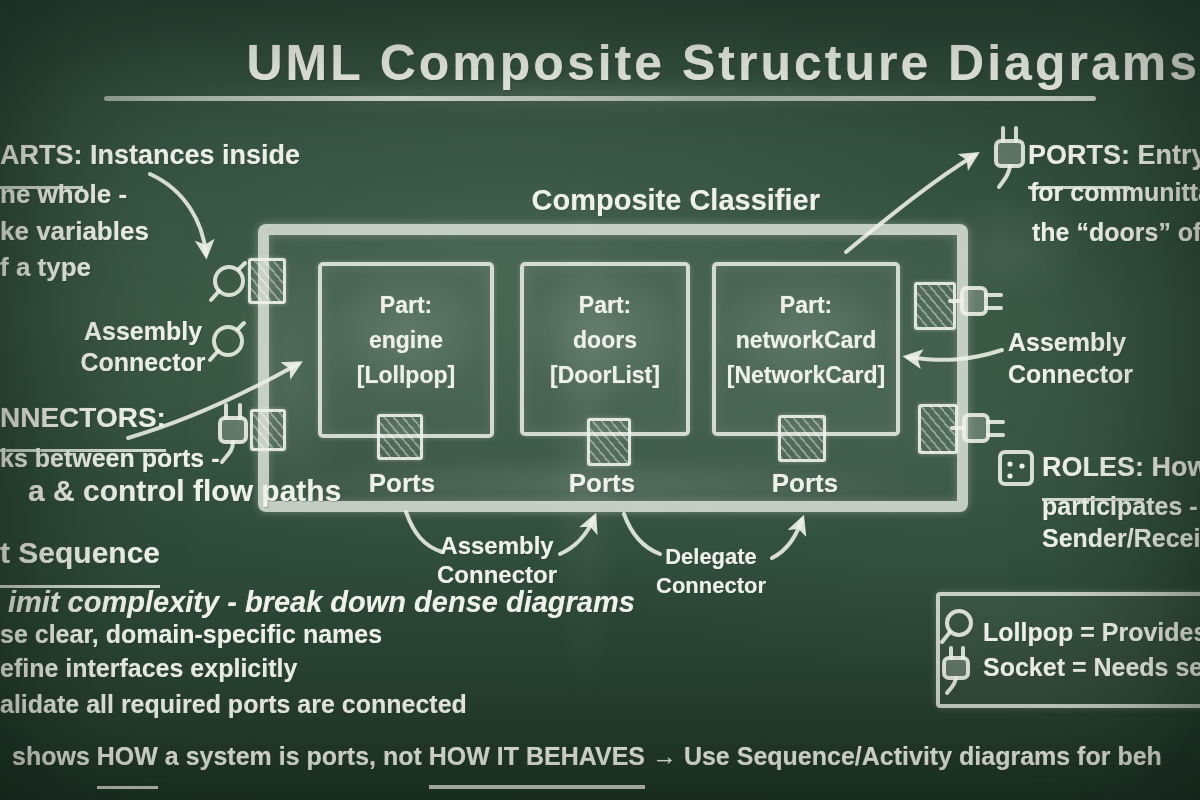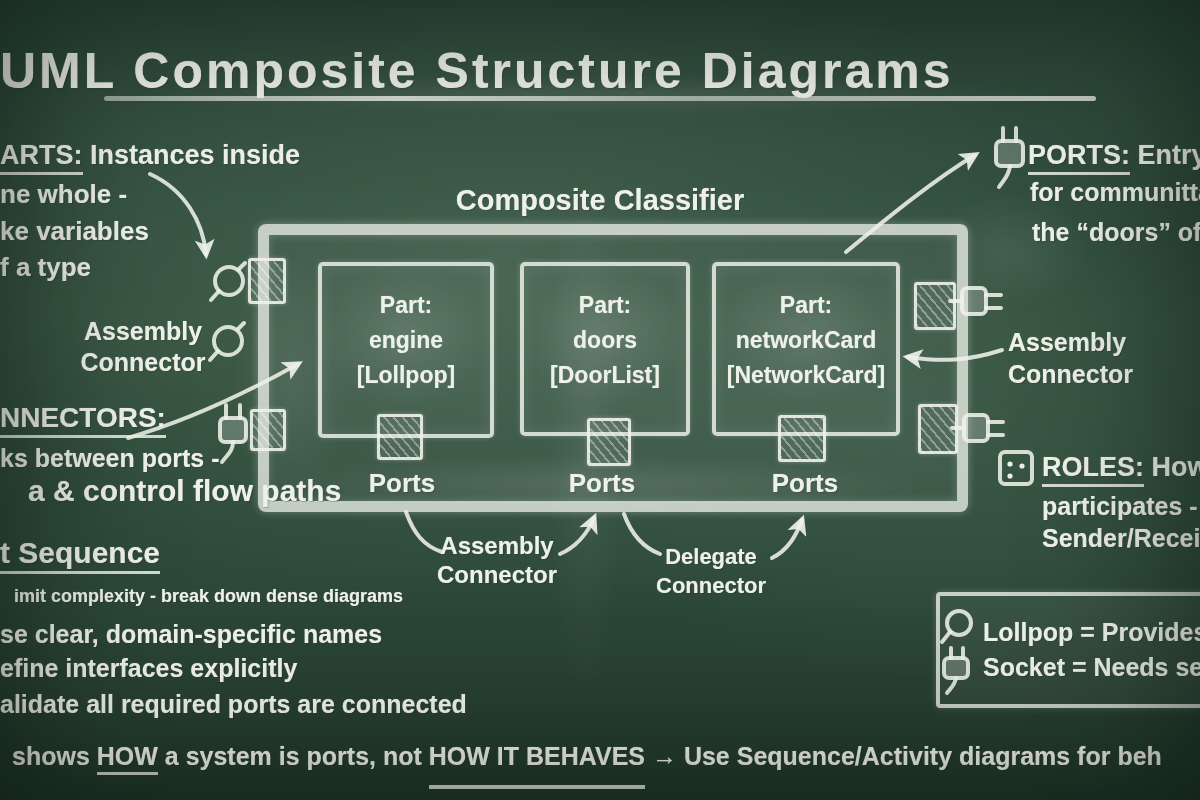--- a/index.html
+++ b/index.html
@@ -10,24 +10,24 @@
       radial-gradient(900px 520px at 42% 34%, rgba(150,185,155,0.16), rgba(0,0,0,0) 65%),
       radial-gradient(700px 400px at 78% 55%, rgba(140,175,150,0.10), rgba(0,0,0,0) 60%),
       linear-gradient(to bottom,#2c473a 0%,#35523f 40%,#2e4a39 70%,#22382b 100%);
   }
   .vignette{position:absolute;inset:0;box-shadow:inset 0 0 160px rgba(0,10,4,0.55);z-index:6;pointer-events:none;}
   .smudge{position:absolute;z-index:1;pointer-events:none;filter:blur(6px);}
   .chalk{
     position:absolute;color:#eef1e7;font-weight:bold;white-space:nowrap;z-index:4;
     text-shadow:0 0 1px rgba(255,255,255,0.45),1px 1px 0 rgba(10,20,12,0.25);
   }
-  .u{border-bottom:3px solid rgba(238,242,232,0.85);padding-bottom:2px;}
+  .u{border-bottom:3px solid rgba(238,242,232,0.85);padding-bottom:16px;}
   .u2{border-bottom:4px solid rgba(238,242,232,0.85);padding-bottom:15px;}
   .ctr{text-align:center;}
-  .title{left:0;right:0;top:42px;text-align:left;font-size:50px;letter-spacing:3px;}
+  .title{left:0;right:0;top:34px;text-align:right;font-size:50px;letter-spacing:3px;}
   .title-underline{position:absolute;left:104px;top:96px;width:992px;height:5px;z-index:4;
     background:linear-gradient(90deg,rgba(235,240,230,0.55),rgba(235,240,230,0.85) 30%,rgba(235,240,230,0.6) 60%,rgba(235,240,230,0.8));
     border-radius:3px;}
   .composite-box{
     position:absolute;left:258px;top:224px;width:688px;height:266px;z-index:2;
     border:11px solid rgba(233,238,228,0.78);border-radius:8px;
     box-shadow:0 0 9px rgba(255,255,255,0.30), inset 0 0 10px rgba(255,255,255,0.22);
     background:rgba(255,255,255,0.035);
   }
   .part-box{
@@ -70,26 +70,26 @@
   <div class="chalk ctr" style="left:78px;top:316px;width:130px;font-size:25px;line-height:31px;">
     <div>Assembly</div>
     <div>Connector</div>
   </div>
 
   <div class="chalk" style="left:0;top:402px;font-size:28px;"><span class="u">NNECTORS:</span></div>
   <div class="chalk" style="left:0;top:444px;font-size:25px;">ks between ports -</div>
   <div class="chalk" style="left:0;top:474px;font-size:30px;margin-left:28px;">a &amp; control flow paths</div>
 
   <div class="chalk" style="left:0;top:536px;font-size:30px;"><span class="u">t Sequence</span></div>
-  <div class="chalk" style="left:14px;top:586px;font-size:18px;">imit complexity - break down dense diagrams</div>
+  <div class="chalk" style="left:8px;top:586px;font-size:29px;font-style:italic;">imit complexity - break down dense diagrams</div>
   <div class="chalk" style="left:0;top:620px;font-size:25px;">se clear, domain-specific names</div>
   <div class="chalk" style="left:0;top:654px;font-size:25px;">efine interfaces explicitly</div>
   <div class="chalk" style="left:0;top:690px;font-size:25px;">alidate all required ports are connected</div>
 
-  <div class="chalk ctr" style="left:380px;top:184px;width:440px;font-size:29px;">Composite Classifier</div>
+  <div class="chalk ctr" style="left:380px;top:184px;width:440px;font-size:29px;text-align:right;">Composite Classifier</div>
   <div class="composite-box"></div>
 
   <div class="part-box" style="left:318px;top:262px;width:168px;height:168px;">
     <div class="part-text">
       <div>Part:</div>
       <div>engine</div>
       <div>[Lollpop]</div>
     </div>
   </div>
   <div class="part-box" style="left:520px;top:262px;width:162px;height:166px;">

